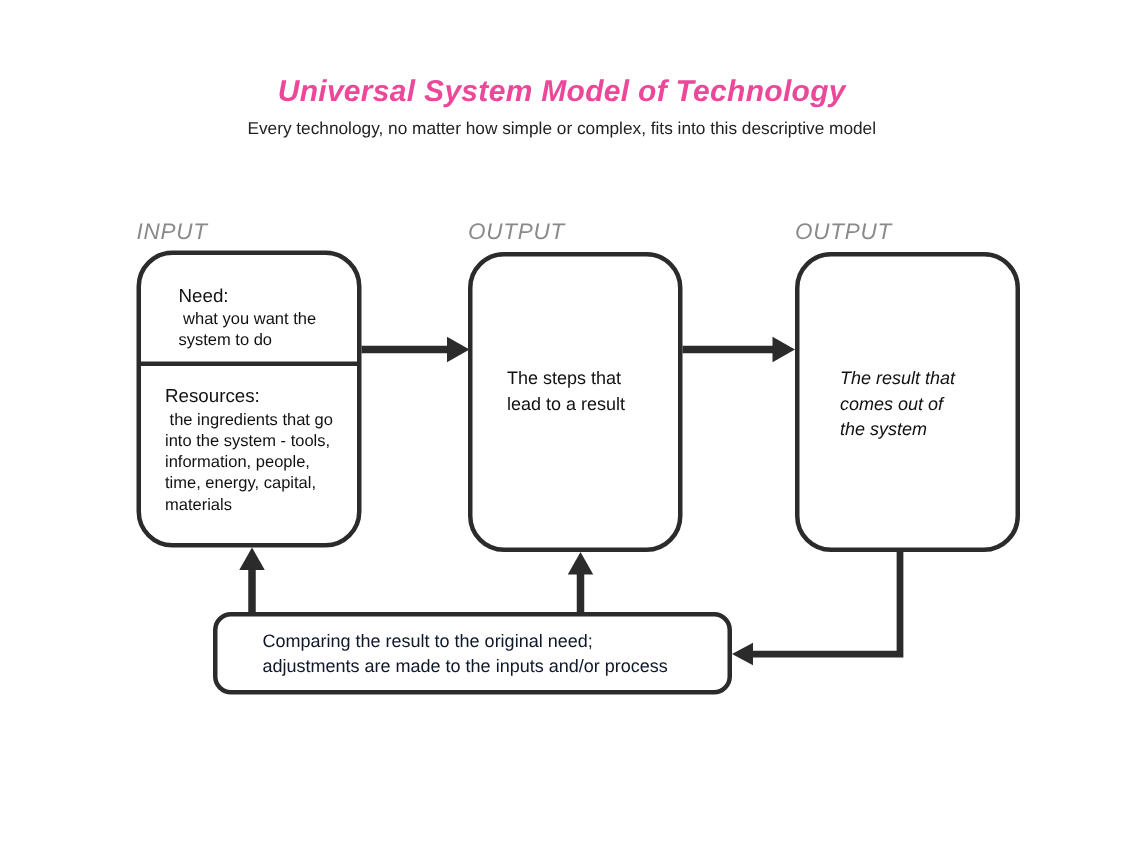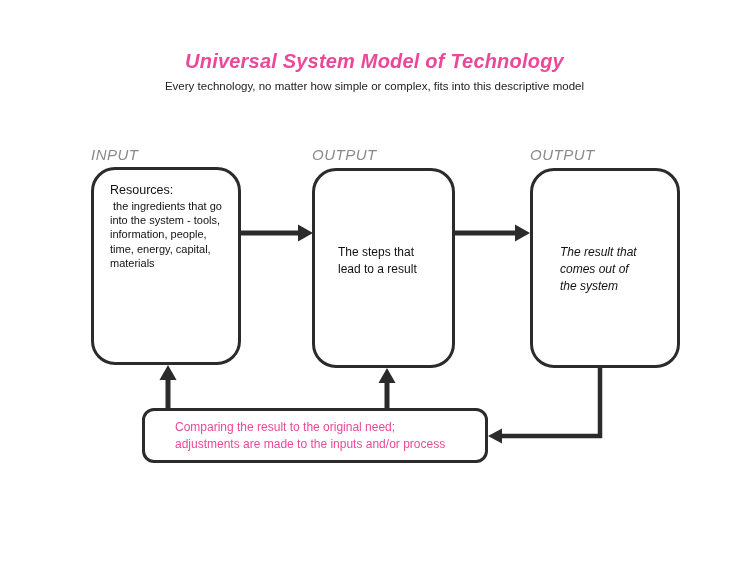--- a/index.html
+++ b/index.html
@@ -73,21 +73,21 @@
   }
 
   .need-section {
     box-sizing: border-box;
     height: 92px;
     border-bottom: 3px solid #2b2b2b;
     padding: 20px 6px 0 25px;
   }
   .resources-section {
     flex: 1;
-    padding: 13px 4px 4px 16px;
+    padding: 13px 4px 18px 16px;
   }
   .section-title {
     font-size: 12.5px;
     line-height: 1.25;
     color: #111111;
   }
   .section-body {
     font-size: 11px;
     line-height: 1.3;
     color: #111111;
@@ -101,21 +101,21 @@
     color: #111111;
     white-space: pre-wrap;
   }
   #process-text { left: 338px; top: 244px; }
   #output-text  { left: 560px; top: 244px; font-style: italic; }
 
   .feedback-text {
     padding-left: 30px;
     font-size: 12px;
     line-height: 1.4;
-    color: #ec4899;
+    color: #0f172a;
     white-space: pre-wrap;
   }
 
   #arrow-layer {
     position: absolute;
     left: 0; top: 0;
     width: 749px; height: 566px;
     pointer-events: none;
   }
 
@@ -134,20 +134,25 @@
 <div id="canvas">
 
   <div class="abs page-title">Universal System Model of Technology</div>
   <div class="abs page-subtitle">Every technology, no matter how simple or complex, fits into this descriptive model</div>
 
   <div class="abs stage-label" id="input-label">INPUT</div>
   <div class="abs stage-label" id="process-label">OUTPUT</div>
   <div class="abs stage-label" id="output-label">OUTPUT</div>
 
   <div class="abs node" id="input-box">
+    <div class="need-section">
+      <div class="section-title">Need:</div>
+      <div class="section-body"> what you want the
+system to do</div>
+    </div>
     <div class="resources-section">
       <div class="section-title">Resources:</div>
       <div class="section-body"> the ingredients that go
 into the system - tools,
 information, people,
 time, energy, capital,
 materials</div>
     </div>
   </div>
 

